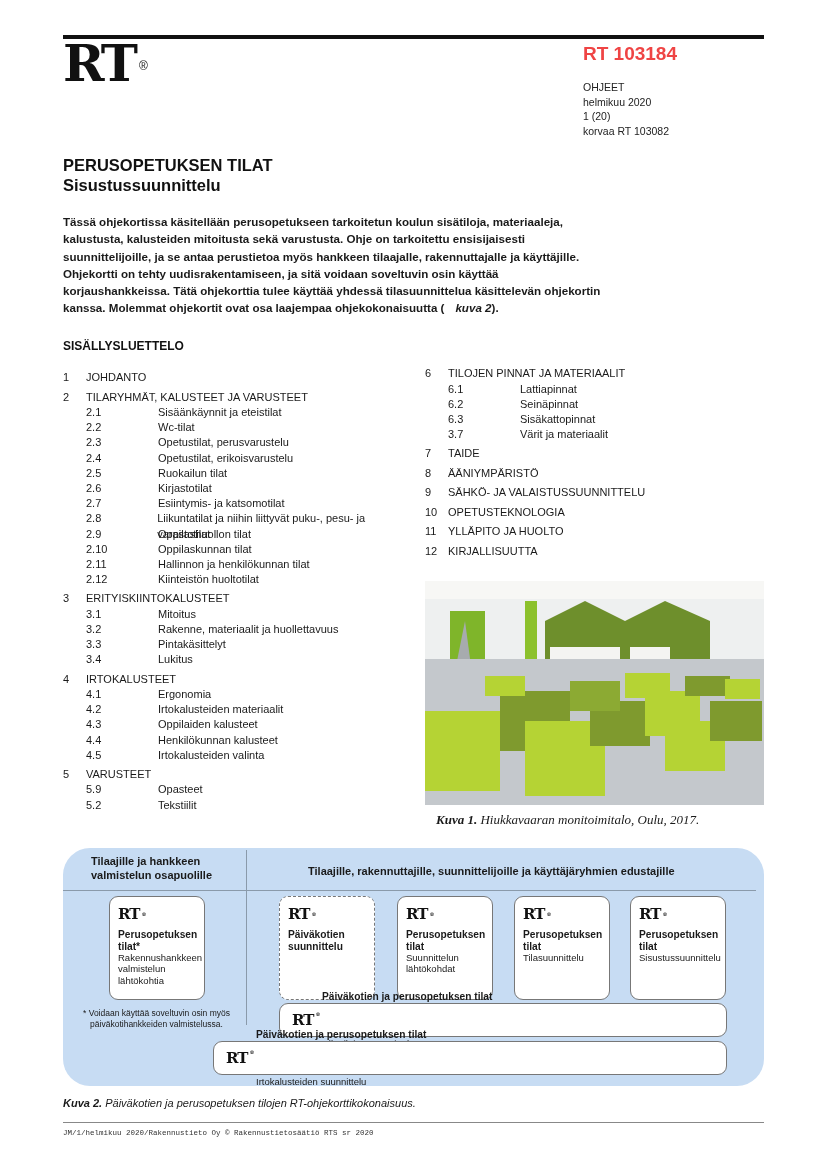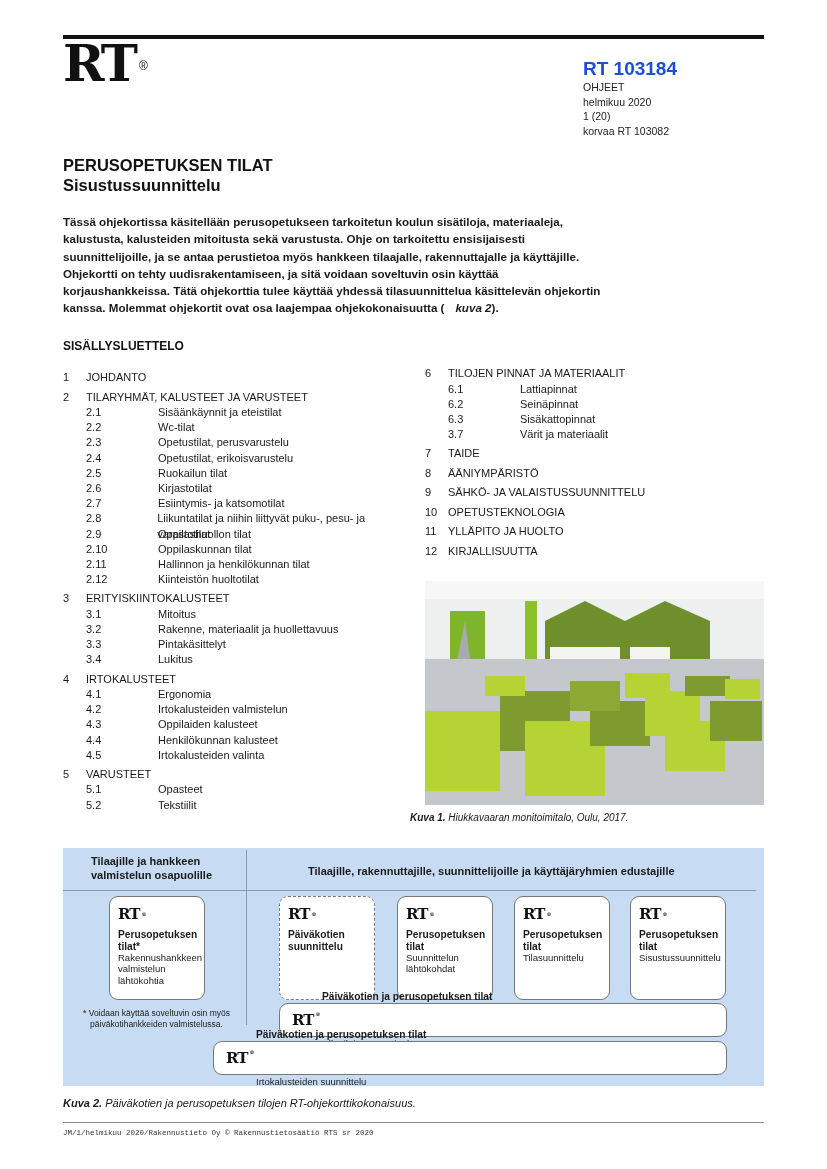--- a/index.html
+++ b/index.html
@@ -4,40 +4,40 @@
 <style>
   html, body { margin: 0; padding: 0; background: #ffffff; }
   body { width: 827px; height: 1169px; position: relative; overflow: hidden;
          font-family: "DejaVu Sans", "Liberation Sans", sans-serif; color: #1a1a1a; }
   .abs { position: absolute; }
   .topbar { left: 63px; top: 35px; width: 701px; height: 4px; background: #111; }
   .logo { left: 63px; top: 39px; font-family: "DejaVu Serif", "Liberation Serif", serif;
           font-weight: bold; font-size: 50px; line-height: 50px; letter-spacing: -3px; color: #111; }
   .logo sup { font-family: "Liberation Sans", sans-serif; font-size: 12px; font-weight: normal;
               letter-spacing: 0; vertical-align: top; position: relative; top: 2px; left: 4px; }
-  .docnum { left: 583px; top: 58px; font-family: "Liberation Sans", sans-serif; font-weight: bold;
-            font-size: 19px; color: #1d4ed8; }
+  .docnum { left: 583px; top: 43px; font-family: "Liberation Sans", sans-serif; font-weight: bold;
+            font-size: 19px; color: #ef4444; }
   .meta { left: 583px; top: 80px; font-family: "Liberation Sans", sans-serif; font-size: 10.5px; line-height: 14.5px; color: #222; }
   .meta div { white-space: nowrap; }
   .title { left: 63px; top: 155px; font-family: "Liberation Sans", sans-serif; font-weight: bold; font-size: 16.5px; line-height: 20px; color: #111; }
   .intro { left: 63px; top: 213px; width: 540px; font-family: "Liberation Sans", sans-serif; font-weight: bold;
            font-size: 11.6px; line-height: 17.3px; color: #1a1a1a; }
   .intro i { font-style: italic; padding-left: 11px; }
   .toc-head { left: 63px; top: 339px; font-family: "Liberation Sans", sans-serif; font-weight: bold; font-size: 12px; color: #111; }
   .toc { font-family: "Liberation Sans", sans-serif; font-size: 11px; color: #1a1a1a; }
   .toc .sec { display: flex; height: 15.5px; line-height: 15.5px; margin-top: 4px; }
   .toc .sec .n { width: 23px; }
   .toc .sub { display: flex; height: 15.2px; line-height: 15.2px; padding-left: 23px; gap: 46px; }
   .toc .sub .n { width: 26px; }
   .toc-left { left: 63px; top: 366px; width: 350px; }
   .toc-right { left: 425px; top: 362px; width: 340px; }
   .photo { left: 425px; top: 581px; width: 339px; height: 224px; overflow: hidden; background: #dfe3e6; }
-  .cap1 { left: 410px; top: 812px; font-family: Liberation Sans, sans-serif; font-size: 10px; font-style: italic; color: #1a1a1a; }
+  .cap1 { left: 436px; top: 812px; font-family: Liberation Serif, serif; font-size: 13px; font-style: italic; color: #1a1a1a; }
   .cap1 b, .cap2 b { font-style: italic; font-weight: bold; }
-  .diagram { left: 63px; top: 848px; width: 701px; height: 238px; background: #c7dcf3; }
+  .diagram { left: 63px; top: 848px; width: 701px; height: 238px; background: #c7dcf3; border-radius: 27px; }
   .dg-divider-v { position: absolute; left: 183px; top: 2px; width: 1px; height: 175px; background: #8a9aaa; }
   .dg-divider-h { position: absolute; left: 0; top: 42px; width: 693px; height: 1px; background: #8a9aaa; }
   .dg-head { position: absolute; font-family: "Liberation Sans", sans-serif; font-weight: bold; font-size: 11px; line-height: 14px; color: #1a1a1a; }
   .card { position: absolute; background: #fff; border: 1px solid #777; border-radius: 9px; box-sizing: border-box; padding: 9px 8px; }
   .card.dashed { border-style: dashed; }
   .card .rt { font-family: "DejaVu Serif", "Liberation Serif", serif; font-weight: bold; font-size: 15px; letter-spacing: -1px; color: #111; line-height: 16px; }
   .card .rt sup { font-size: 5px; vertical-align: top; margin-left: 2px; }
   .card .t { font-family: "Liberation Sans", sans-serif; font-weight: bold; font-size: 10.2px; line-height: 11.5px; margin-top: 7px; color: #1a1a1a; }
   .card .s { font-family: "Liberation Sans", sans-serif; font-size: 9.5px; line-height: 11.3px; color: #1a1a1a; }
   .wide { position: absolute; background: #fff; border: 1px solid #777; border-radius: 9px; box-sizing: border-box; display: flex; align-items: center; padding-left: 12px; }
@@ -155,40 +155,40 @@
     <div class="sec">
       <span class="n">4</span>
       <span>IRTOKALUSTEET</span>
     </div>
     <div class="sub">
       <span class="n">4.1</span>
       <span>Ergonomia</span>
     </div>
     <div class="sub">
       <span class="n">4.2</span>
-      <span>Irtokalusteiden valmistelun</span>
+      <span>Irtokalusteiden materiaalit</span>
     </div>
     <div class="sub">
       <span class="n">4.3</span>
       <span>Oppilaiden kalusteet</span>
     </div>
     <div class="sub">
       <span class="n">4.4</span>
       <span>Henkilökunnan kalusteet</span>
     </div>
     <div class="sub">
       <span class="n">4.5</span>
       <span>Irtokalusteiden valinta</span>
     </div>
     <div class="sec">
       <span class="n">5</span>
       <span>VARUSTEET</span>
     </div>
     <div class="sub">
-      <span class="n">5.1</span>
+      <span class="n">5.9</span>
       <span>Opasteet</span>
     </div>
     <div class="sub">
       <span class="n">5.2</span>
       <span>Tekstiilit</span>
     </div>
   </div>
 <div class="abs toc toc-right" id="toc-right">
     <div class="sec">
       <span class="n">6</span>

